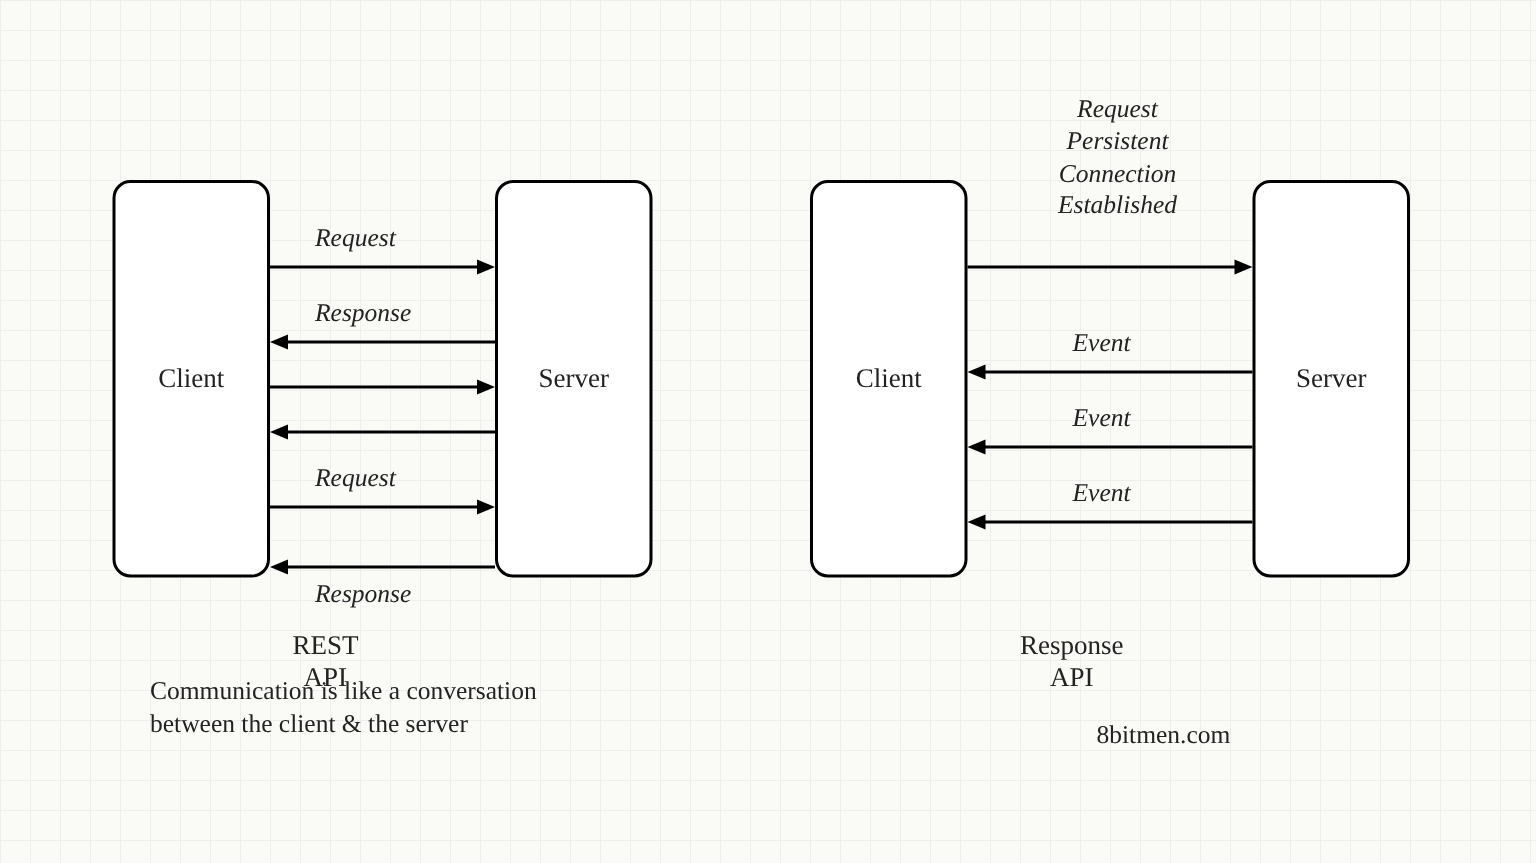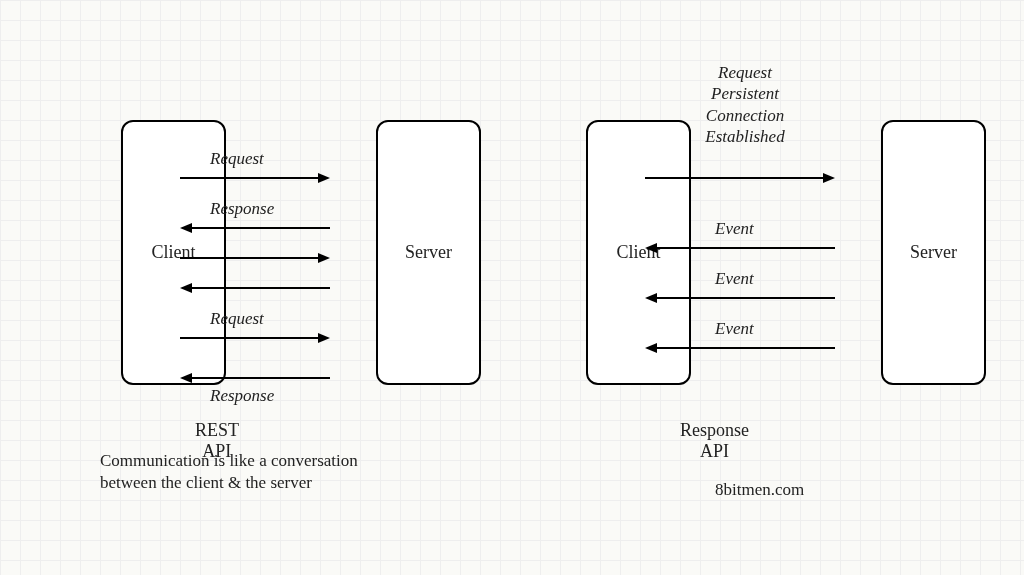--- a/index.html
+++ b/index.html
@@ -21,21 +21,20 @@
   }
   .box {
     position: absolute;
     background: #fff;
     border: 2px solid #000;
     border-radius: 12px;
     display: flex;
     align-items: center;
     justify-content: center;
     font-size: 18px;
-    margin-left: 46px;
   }
   .label {
     position: absolute;
     font-size: 17px;
     text-align: center;
     white-space: pre-line;
     line-height: 1.25;
     font-style: italic;
   }
   svg.arrow {
@@ -49,20 +48,21 @@
   }
   .caption {
     position: absolute;
     font-size: 17px;
     text-align: left;
     line-height: 1.3;
   }
   .attrib {
     position: absolute;
     font-size: 17px;
+    margin-left: 16px;
   }
 </style>
 </head>
 <body>
 
 <div class="panel">
   <div class="box" style="left:75px; top:120px; width:105px; height:265px;">
     <span>Client</span>
   </div>
   <div class="box" style="left:330px; top:120px; width:105px; height:265px;">

